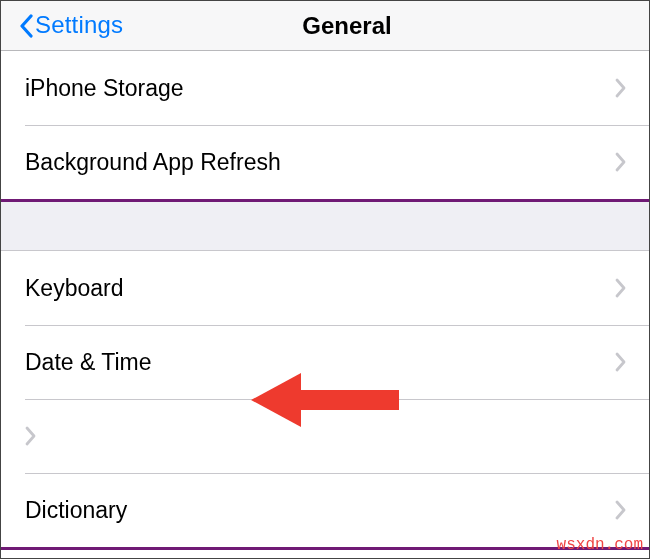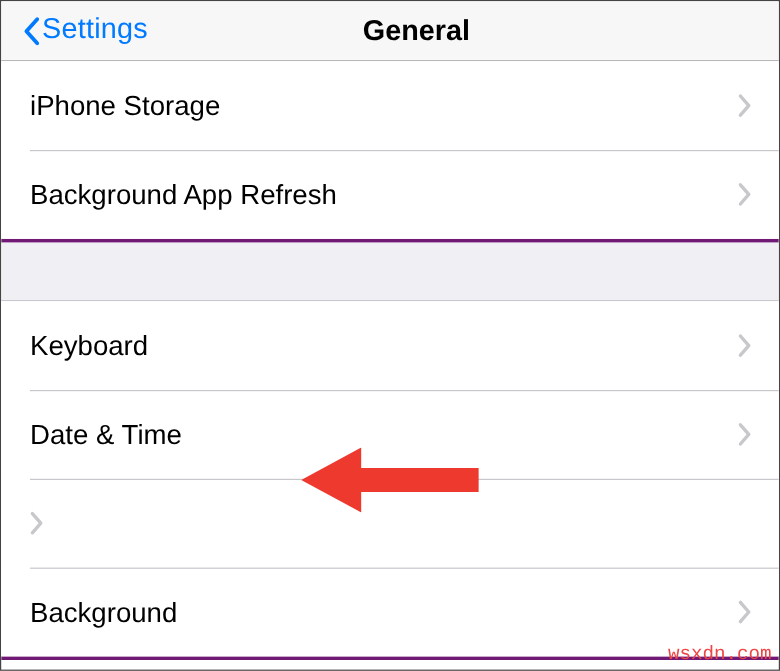--- a/index.html
+++ b/index.html
@@ -179,21 +179,21 @@
       </span>
     </div>
     <div class="row">
       <span class="disclosure">
         <svg width="12" height="20" viewBox="0 0 12 20">
             <path d="M2 2 L9 10 L2 18" stroke="#c7c7cc" stroke-width="2.8" fill="none" stroke-linecap="round" stroke-linejoin="round"></path>
           </svg>
       </span>
     </div>
     <div class="row">
-      <span class="row-label">Background</span>
+      <span class="row-label">Dictionary</span>
       <span class="disclosure">
         <svg width="12" height="20" viewBox="0 0 12 20">
             <path d="M2 2 L9 10 L2 18" stroke="#c7c7cc" stroke-width="2.8" fill="none" stroke-linecap="round" stroke-linejoin="round"></path>
           </svg>
       </span>
     </div>
   </div>
 
 </div>
 

